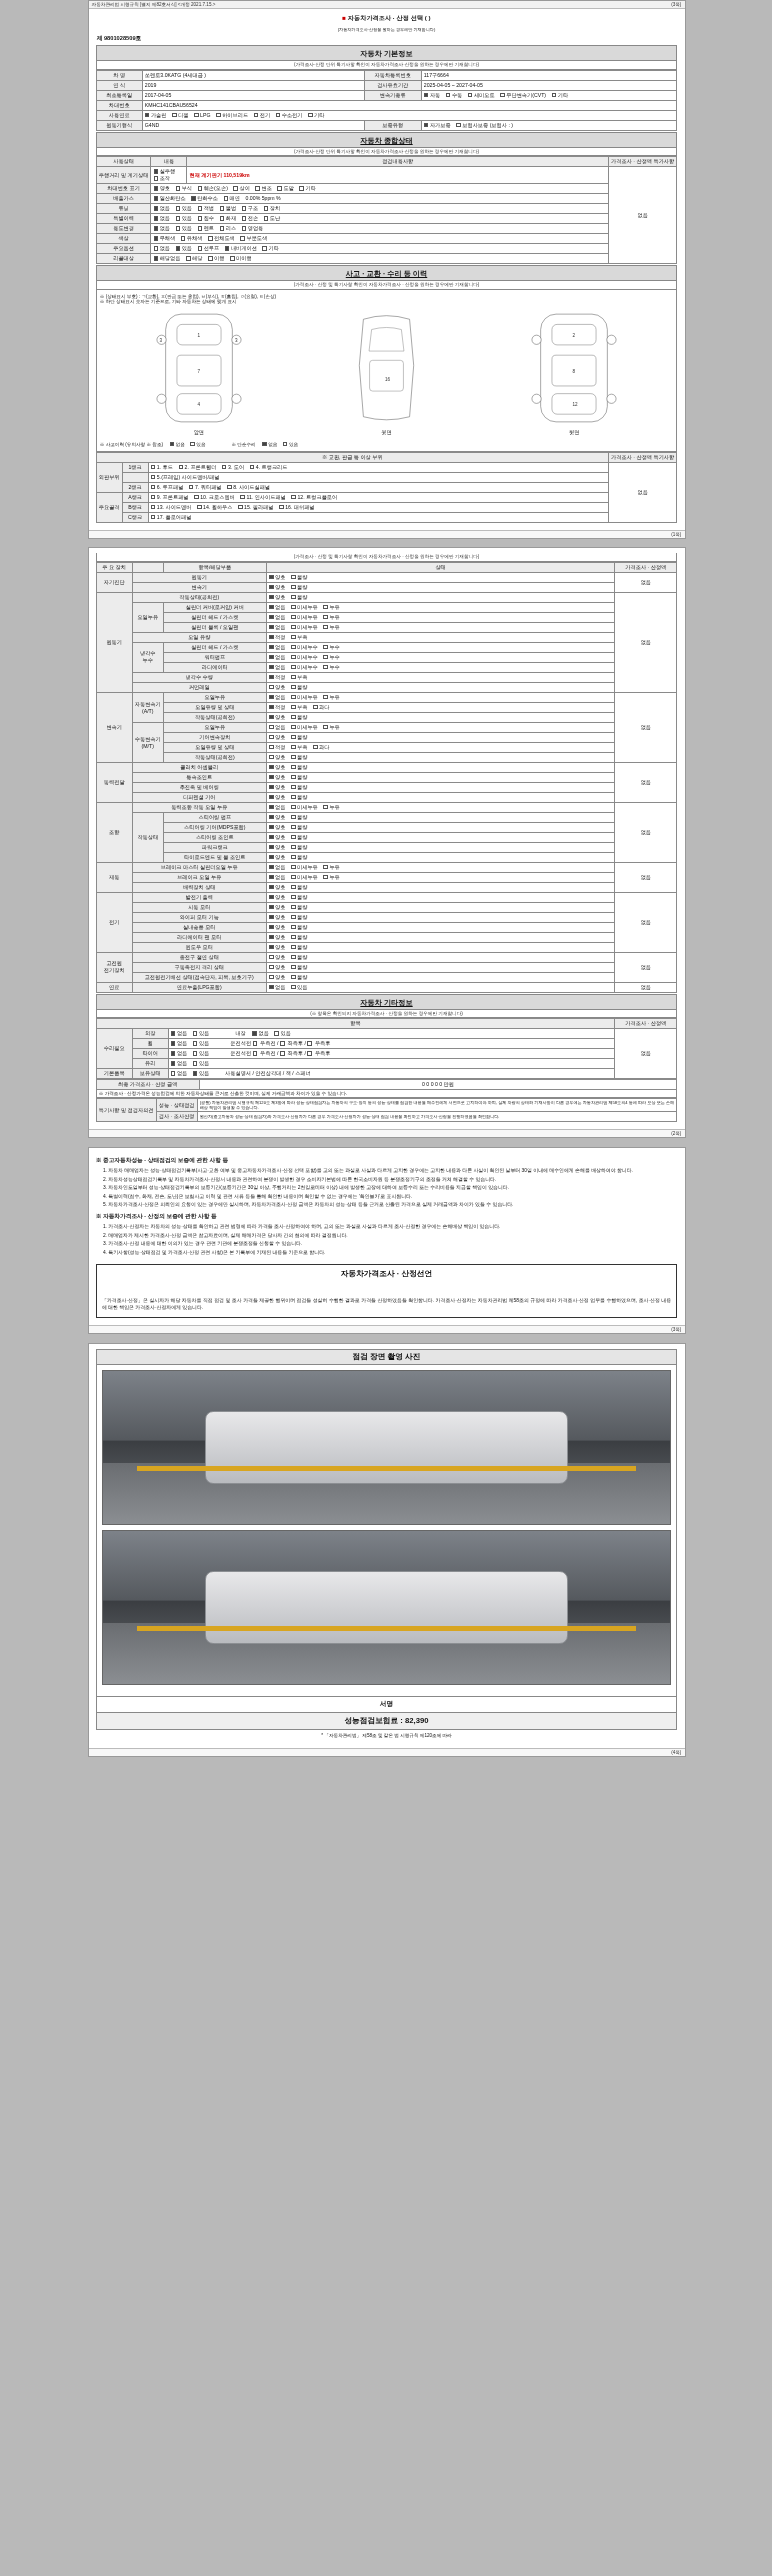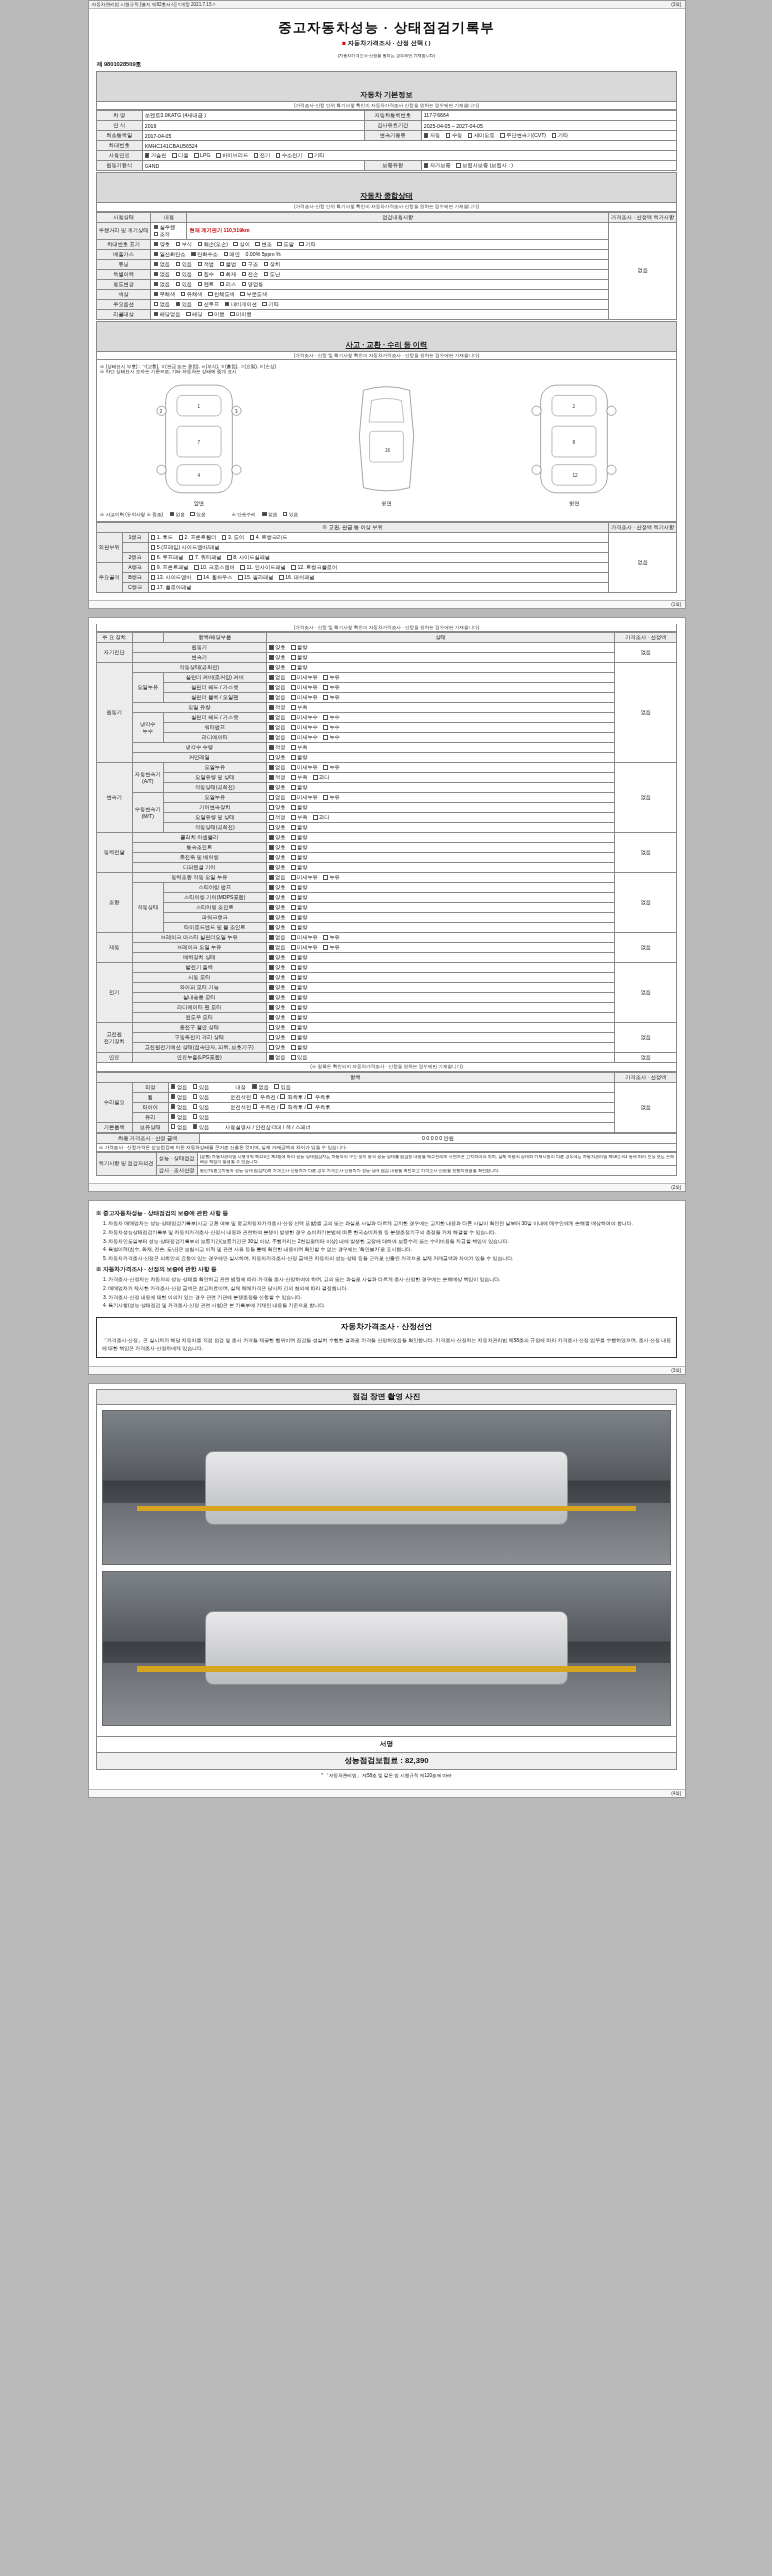--- a/index.html
+++ b/index.html
@@ -46,21 +46,21 @@
     margin-bottom:4.1px;
   }
   .doc-sub .sq { color:#c00; }
   .docno { font-size:5.7px; font-weight:bold; margin:3.1px 0 2.1px 1px; }
   .section-head {
     background:#d9d9d9;
     border:0.5px solid #888;
     text-align:center;
     font-weight:bold;
     font-size:7.2px;
-    padding:18px 0 1px 0;
+    padding:3px 0 1px 0;
   }
   .section-note {
     text-align:center;
     font-size:4.6px;
     color:#333;
     padding:1px 0 1.5px 0;
     border-left:0.5px solid #888;
     border-right:0.5px solid #888;
     border-bottom:0.5px solid #888;
     background:#fff;
@@ -110,21 +110,21 @@
   svg { display:block; }
 
   
   .notice-title {
     border:1px solid #444; text-align:center; font-weight:bold;
     font-size:8.2px; padding:2.1px 0; margin-bottom:5.2px;
   }
   .notice-h { font-weight:bold; font-size:5.7px; margin:4.1px 0 2.1px 0; }
   .notice-p { font-size:4.9px; line-height:1.55; margin:1px 0 1px 7.2px; text-align:justify; }
   .sig-box { border:1px solid #333; margin-top:7.2px; padding:4.1px 5.2px; }
-  .sig-title { text-align:center; font-weight:bold; font-size:7.7px; margin-bottom:5px; }
+  .sig-title { text-align:center; font-weight:bold; font-size:7.7px; margin-bottom:18px; }
 
   
   .photo-title {
     background:#e5e5e5; border:0.5px solid #888; text-align:center;
     font-weight:bold; font-size:7.7px; padding:2.1px 0;
   }
   .photo-area { border:0.5px solid #888; border-top:none; padding:5.2px; background:#fff; }
   .photo {
     width:100%; height:155px; margin-bottom:5.2px;
     background:linear-gradient(#7d8289,#55595e 45%,#3b3e42 46%,#6b6f74 100%);
@@ -153,21 +153,20 @@
 </head>
 <body>
 
 <div class="page">
   <div class="topbar">
     <span>자동차관리법 시행규칙 [별지 제82호서식] &lt;개정 2021.7.15.&gt;</span>
     <span>(3쪽)</span>
   </div>
   <div class="page-inner">
 
-    <div class="doc-title">중고자동차성능 · 상태점검기록부</div>
     <div class="doc-sub">
       <span class="sq">■</span>
       <span>자동차가격조사 · 산정 선택 ( )</span>
     </div>
     <div class="center tiny">(자동차가격조사·산정을 원하는 경우에만 기재합니다)</div>
 
     <div class="docno">제 9801028509호</div>
 
     <div class="section-head">자동차 기본정보</div>
     <div class="section-note">(가격조사·산정 단위 특기사항 확인이 자동차가격조사·산정을 원하는 경우에만 기재합니다)</div>
@@ -812,20 +811,21 @@
         <td class="lbl" colspan="2">연료누출(LPG포함)</td>
         <td class="val">
           <span class="cb"><span class="box on"></span>없음</span>
           <span class="cb"><span class="box"></span>있음</span>
         </td>
         <td class="val center">없음</td>
       </tr>
     </tbody>
       </table>
 
+    <div class="section-head mt6">자동차 기타정보</div>
     <div class="section-note">(※ 항목은 확인되지 자동차가격조사 · 산정을 원하는 경우에만 기재합니다)</div>
     <table class="grid">
       <tbody>
           <tr>
         <th class="lbl" colspan="3" style="width:auto">항목</th>
         <th class="lbl" style="width:62px">가격조사 · 산정액</th>
       </tr>
       <tr>
         <td class="lbl" rowspan="4" style="width:36px">수리필요</td>
         <td class="lbl" style="width:36px">외장</td>

